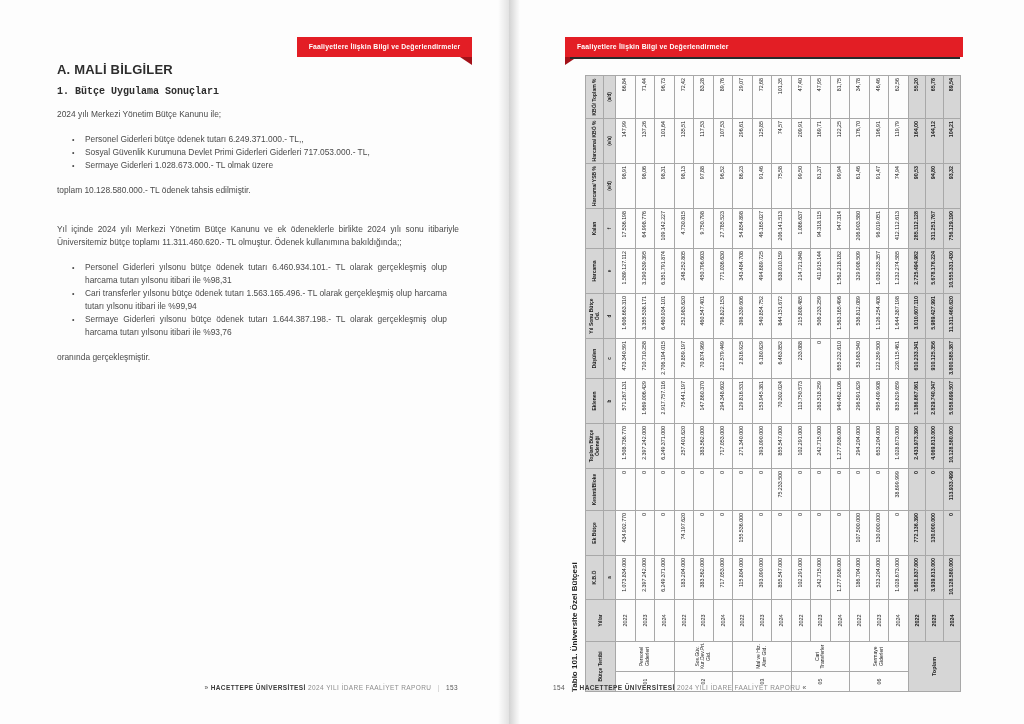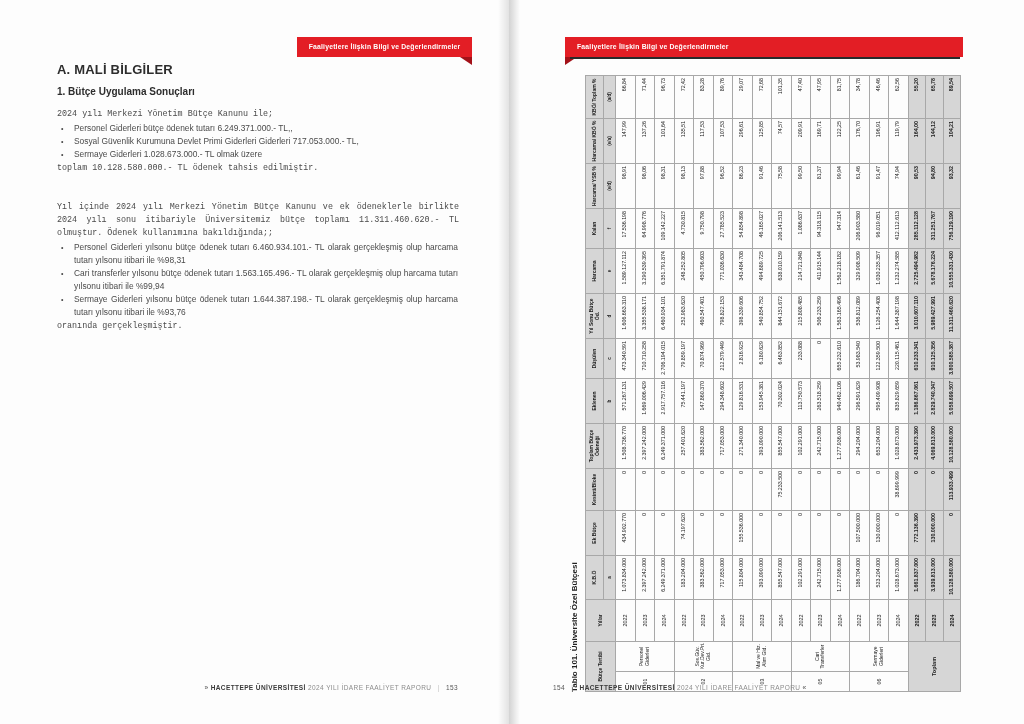--- a/index.html
+++ b/index.html
@@ -14,23 +14,23 @@
   .banner{position:absolute;top:37px;height:20px;background:#e31e25;color:#fff;
     font-size:6.8px;font-weight:bold;letter-spacing:.2px;line-height:20px;white-space:nowrap;}
   .banner-left{left:297px;width:175px;text-align:center;}
   .banner-right{left:53px;width:398px;text-align:left;padding-left:12px;width:386px;}
   .fold{position:absolute;top:20px;width:0;height:0;}
   .fold-r{right:0;border-top:8px solid #a31118;border-left:12px solid transparent;}
   .fold-l{left:0;border-top:8px solid #a31118;border-right:12px solid transparent;}
   
   .content{position:absolute;left:57px;top:62px;width:402px;color:#4a4a4a;}
   .content h1{font-size:13px;letter-spacing:.2px;color:#2d2d2d;margin:0 0 9px 0;}
-  .content h2{font-size:10px;color:#2d2d2d;margin:0 0 11px 0;}
-  .content p{font-size:8.4px;line-height:13px;margin:0;font-family:Liberation Mono, monospace;}
-  .content ul{list-style:none;margin:1px;padding:0;font-size:8.4px;line-height:13px;}
+  .content h2{font-size:10px;color:#2d2d2d;margin:0 0 11px 0;font-family:Liberation Mono, monospace;}
+  .content p{font-size:8.4px;line-height:13px;margin:0;}
+  .content ul{list-style:none;margin:12px;padding:0;font-size:8.4px;line-height:13px;}
   .content li{position:relative;padding-left:16px;}
   .content li .blt{position:absolute;left:3px;top:0;font-size:7px;}
   .p2{margin-top:26px !important;text-align:justify;}
   #list2 li{text-align:justify;}
   
   .footer{position:absolute;top:684px;font-size:6.5px;letter-spacing:.4px;color:#8c8c8c;white-space:nowrap;}
   .footer .brand{font-weight:bold;color:#3a3a3a;}
   .footer .arr{color:#4a4a4a;}
   .footer .sep{color:#c2c2c2;padding:0 4px;}
   .footer .pg{color:#555;}

